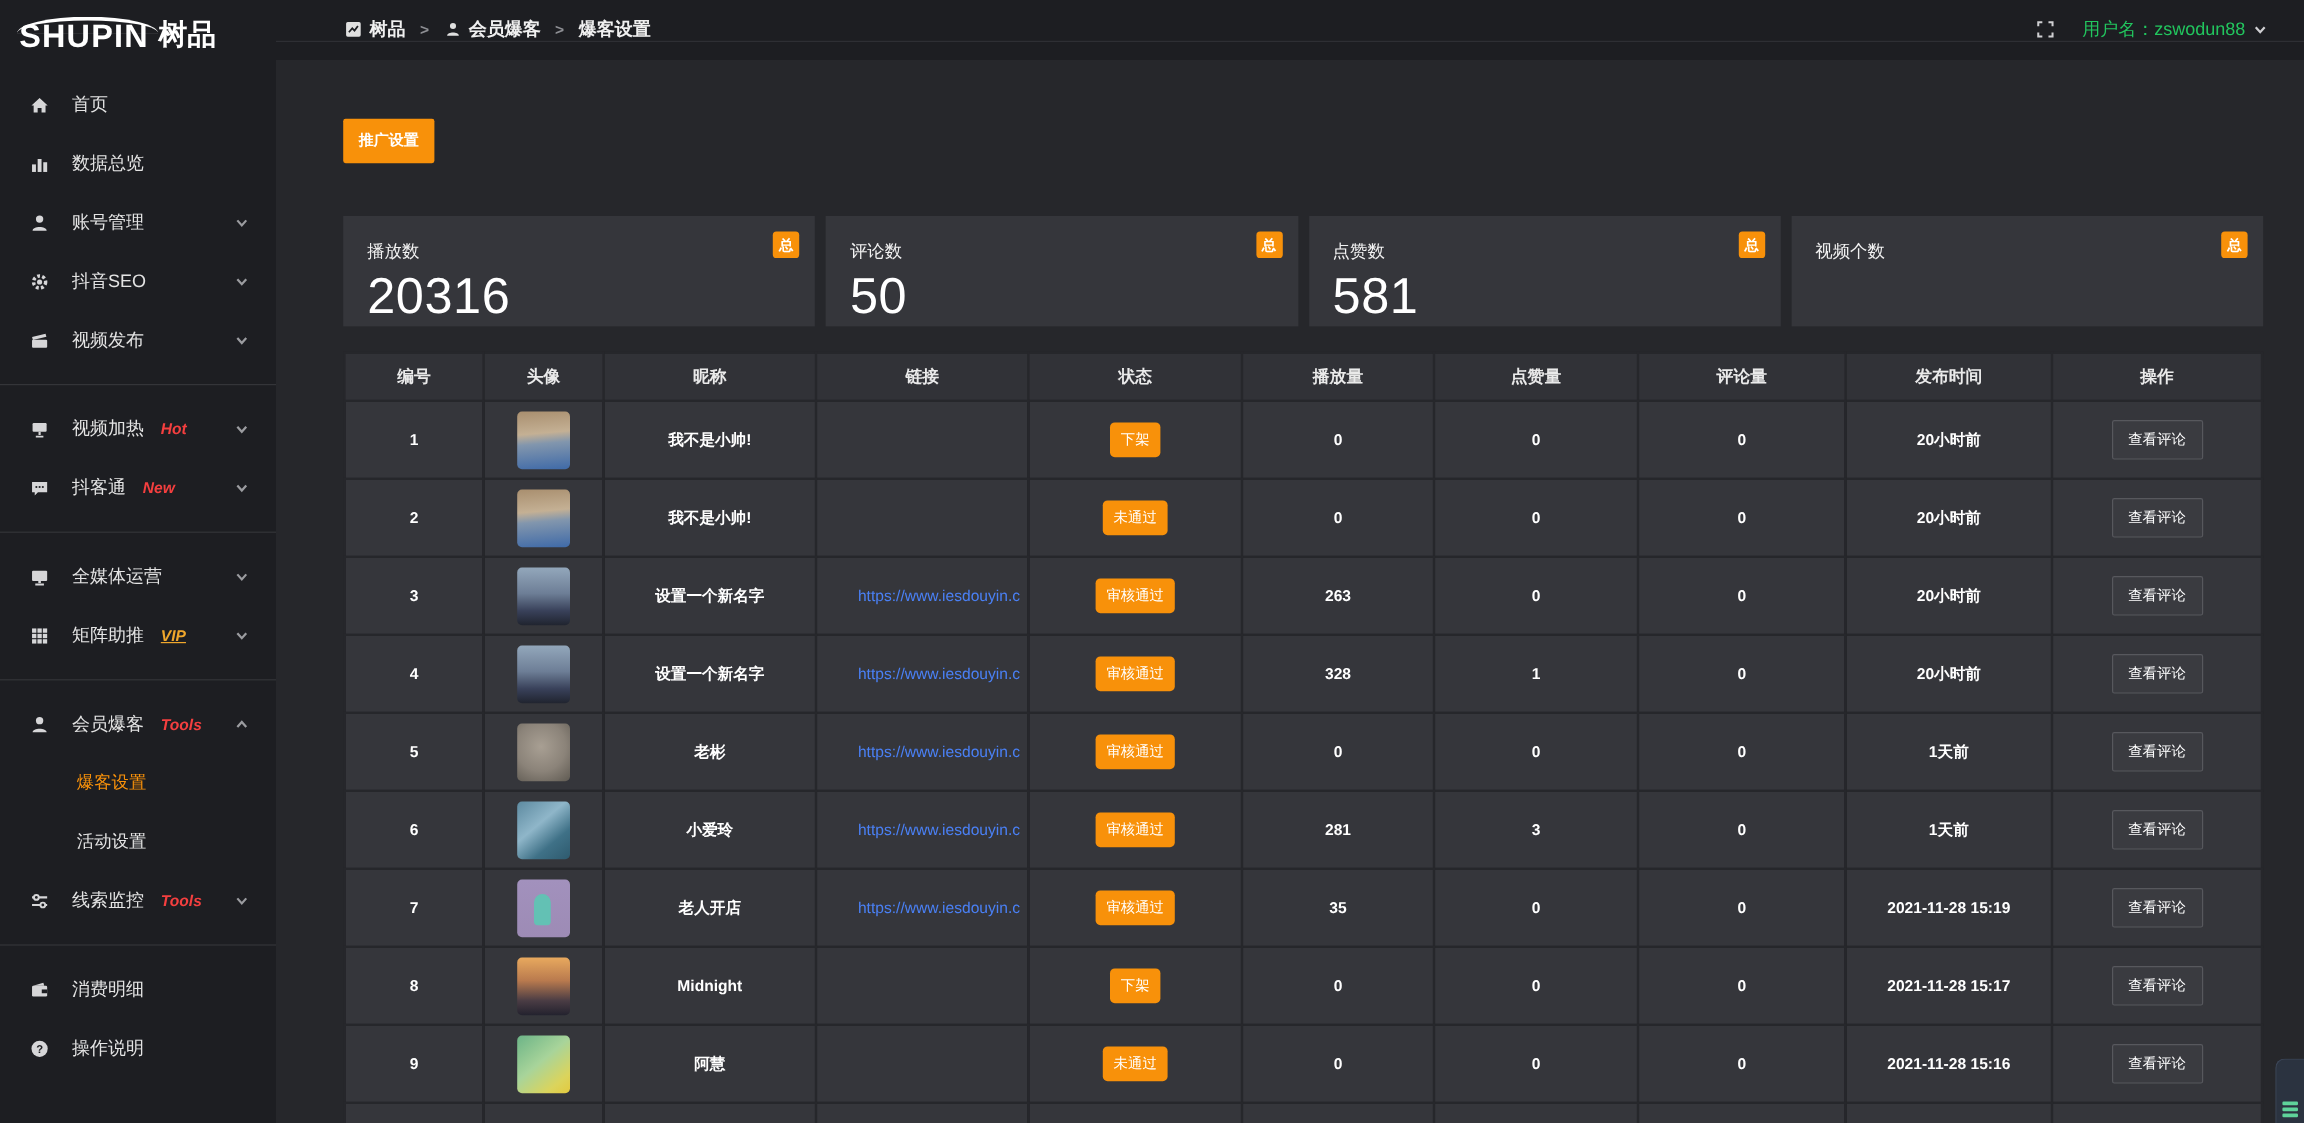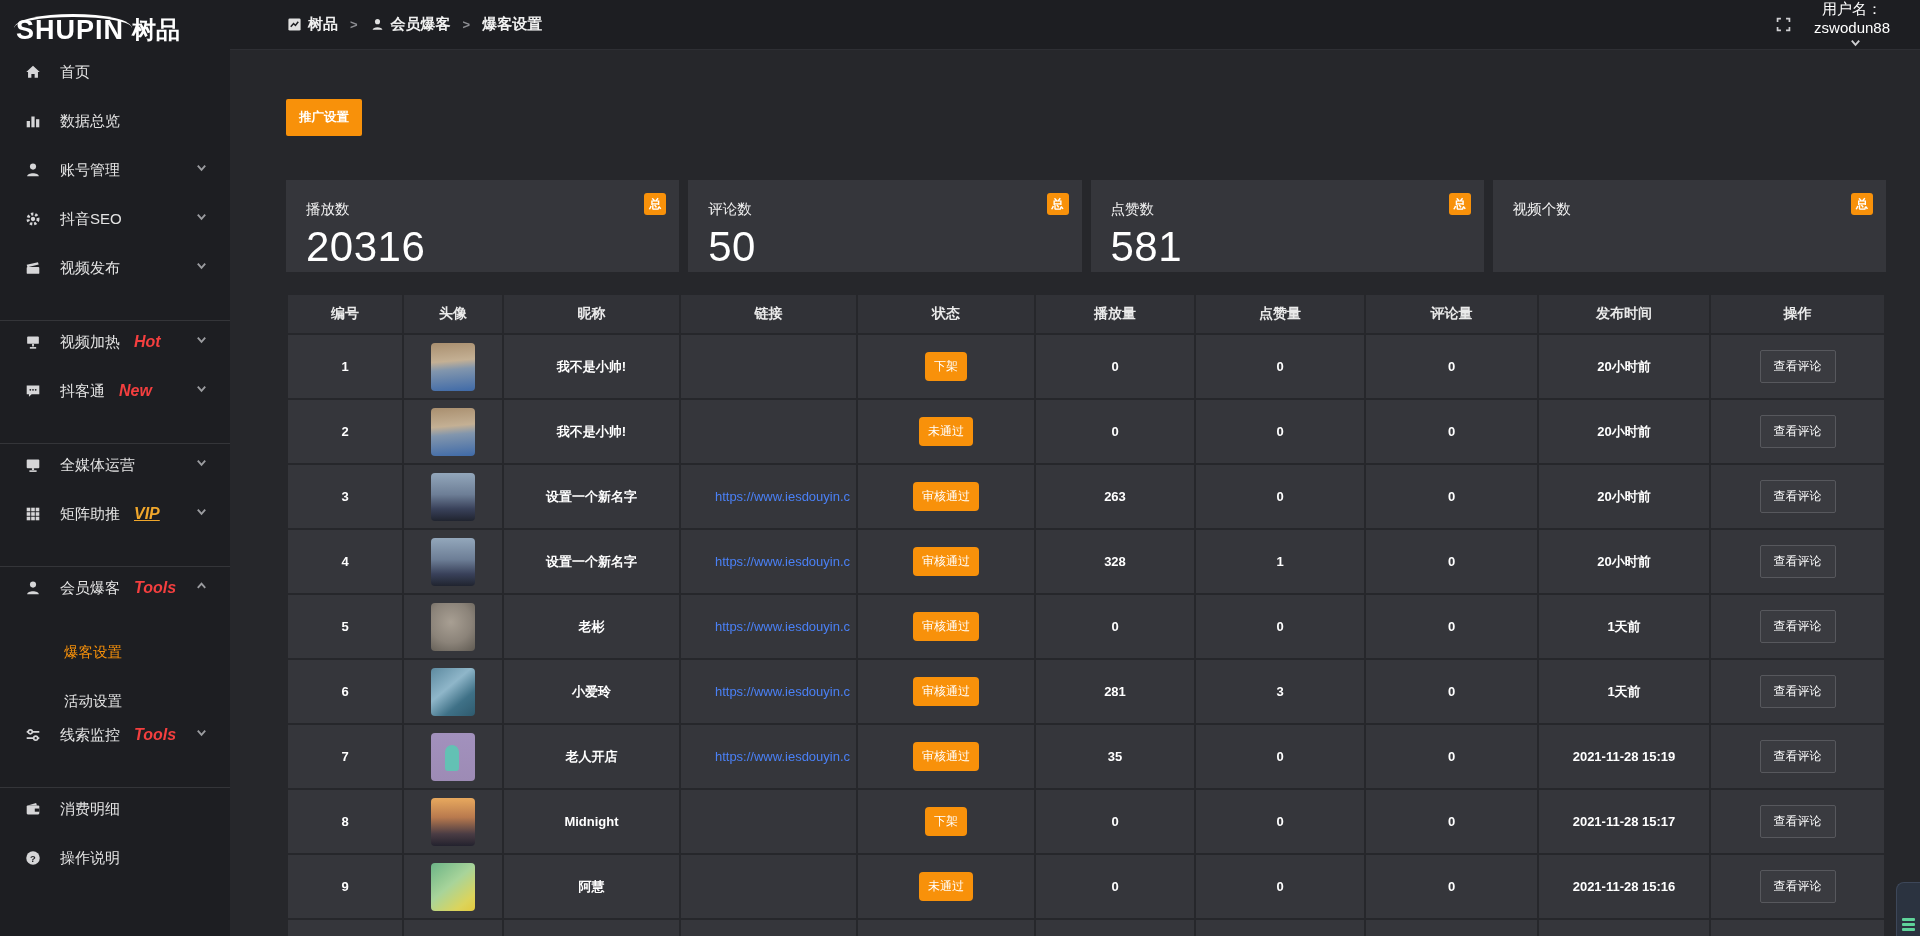--- a/index.html
+++ b/index.html
@@ -16,28 +16,28 @@
   .logo-arc { position:absolute; top:7px; left:14px; width:118px; height:14px; border-top:3px solid #fff; border-radius:50% 50% 0 0 / 100% 100% 0 0; }
   .logo-en { font-size:27px; font-weight:800; letter-spacing:1px; color:#fff; line-height:1; margin-top:10px; }
   .logo-cn { font-size:24px; font-weight:700; color:#fff; margin:10px 0 0 8px; line-height:1; }
   .topbar-right { flex:1; display:flex; align-items:center; border-bottom:1px solid #2e2f34; padding:0 30px 0 57px; }
   .breadcrumb { display:flex; align-items:center; font-size:15px; font-weight:700; color:#f0f0f0; }
   .crumb { display:flex; align-items:center; cursor:pointer; }
   .crumb .bc-ico { display:inline-flex; margin-right:6px; color:#e0e0e0; }
   .crumb-sep { color:#8d8e93; margin:0 12px; font-size:13px; font-weight:700; }
   .topbar-user { margin-left:auto; display:flex; align-items:center; gap:22px; }
   .fs-icon { display:inline-flex; color:#cfcfd2; cursor:pointer; }
-  .user-wrap { display:flex; align-items:center; font-size:15px; color:#ffffff; cursor:pointer;flex-direction:column; }
+  .user-wrap { display:flex; align-items:center; font-size:15px; color:#22c55e; cursor:pointer; }
   .user-caret { display:inline-flex; margin-left:6px; color:#cfcfd2; }
   
   .sidebar { position:absolute; top:50px; left:0; width:230px; bottom:0; background:#1d1e22; padding-top:13px; overflow:hidden; }
-  .menu-item { height:49px; display:flex; padding:0 22px 0 23px; font-size:15px; color:#e4e4e4; cursor:pointer; }
+  .menu-item { height:49px; display:flex; align-items:center; padding:0 22px 0 23px; font-size:15px; color:#e4e4e4; cursor:pointer; }
   .mi-icon { width:20px; display:inline-flex; justify-content:center; margin-right:17px; color:#d6d6d8; flex:none; }
   .mi-label { font-weight:400; }
-  .mi-badge { font-style:italic; font-weight:700; font-size:16px; margin-left:14px; }
+  .mi-badge { font-style:italic; font-weight:700; font-size:13px; margin-left:14px; }
   .mi-chevron { margin-left:auto; display:inline-flex; color:#9b9c a0; color:#9b9ca0; }
   .menu-divider { height:1px; background:#343539; margin:12px 0; }
   .submenu-item { height:49px; display:flex; align-items:center; padding-left:64px; font-size:14.5px; color:#e4e4e4; cursor:pointer; }
   .submenu-item.active { color:#f8910a; }
   
   .main { position:absolute; left:230px; top:50px; right:0; bottom:0; padding:49px 34px 0 56px; overflow:hidden; }
   .promo-btn { display:inline-block; background:#f8910a; color:#fff; border:none; font-size:12.5px; font-weight:700; padding:10px 13px; border-radius:2px; cursor:pointer; font-family:inherit; }
   .cards { display:flex; gap:9px; margin-top:44px; }
   .card { flex:1; height:92px; background:#35363b; position:relative; padding:20px 20px 0 20px; }
   .card-label { font-size:14.5px; color:#f2f2f2; }

